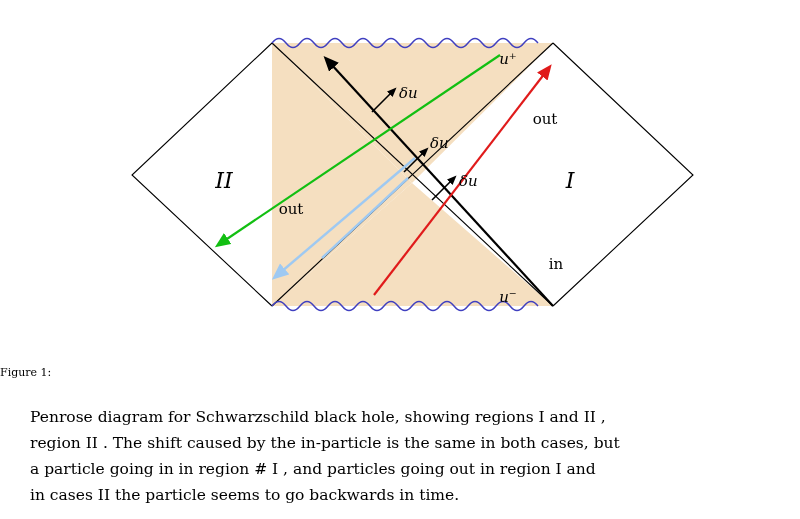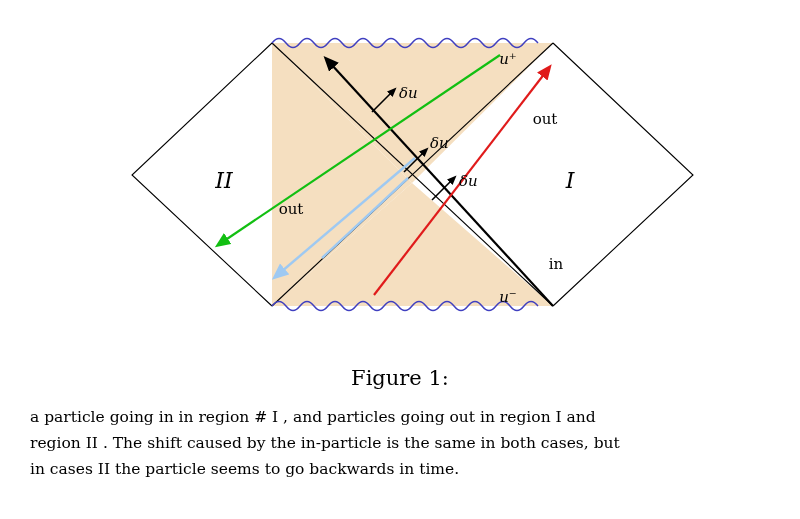--- a/index.html
+++ b/index.html
@@ -30,22 +30,22 @@
     display: block;
   }
   .fig-label {
     font-family: "DejaVu Serif", serif;
   }
   #caption-title {
     position: absolute;
     top: 366px;
     left: 0;
     width: 800px;
-    text-align: center;
-    font-size: 21px;
+    text-align: left;
+    font-size: 11px;
     font-family: "DejaVu Serif", serif;
   }
   #caption-body {
     position: absolute;
     top: 404px;
     left: 30px;
     width: 742px;
     font-size: 15.5px;
     line-height: 26px;
     font-family: "DejaVu Serif", serif;
@@ -159,18 +159,19 @@
       <text class="fig-label" x="430" y="148" font-size="15" font-style="italic" text-anchor="start">δu</text>
 
       <text class="fig-label" x="459" y="186" font-size="15" font-style="italic" text-anchor="start">δu</text>
 
     </svg>
   </div>
 
   <div id="caption-title">Figure 1:</div>
 
   <div id="caption-body">
+    <span class="ln">Penrose diagram for Schwarzschild black hole, showing regions I and II ,</span>
+    <span class="ln">region II . The shift caused by the in-particle is the same in both cases, but</span>
     <span class="ln">a particle going in in region # I , and particles going out in region I and</span>
-    <span class="ln">region II . The shift caused by the in-particle is the same in both cases, but</span>
     <span class="ln">in cases II the particle seems to go backwards in time.</span>
   </div>
 
 </div>
 
 </body></html>

